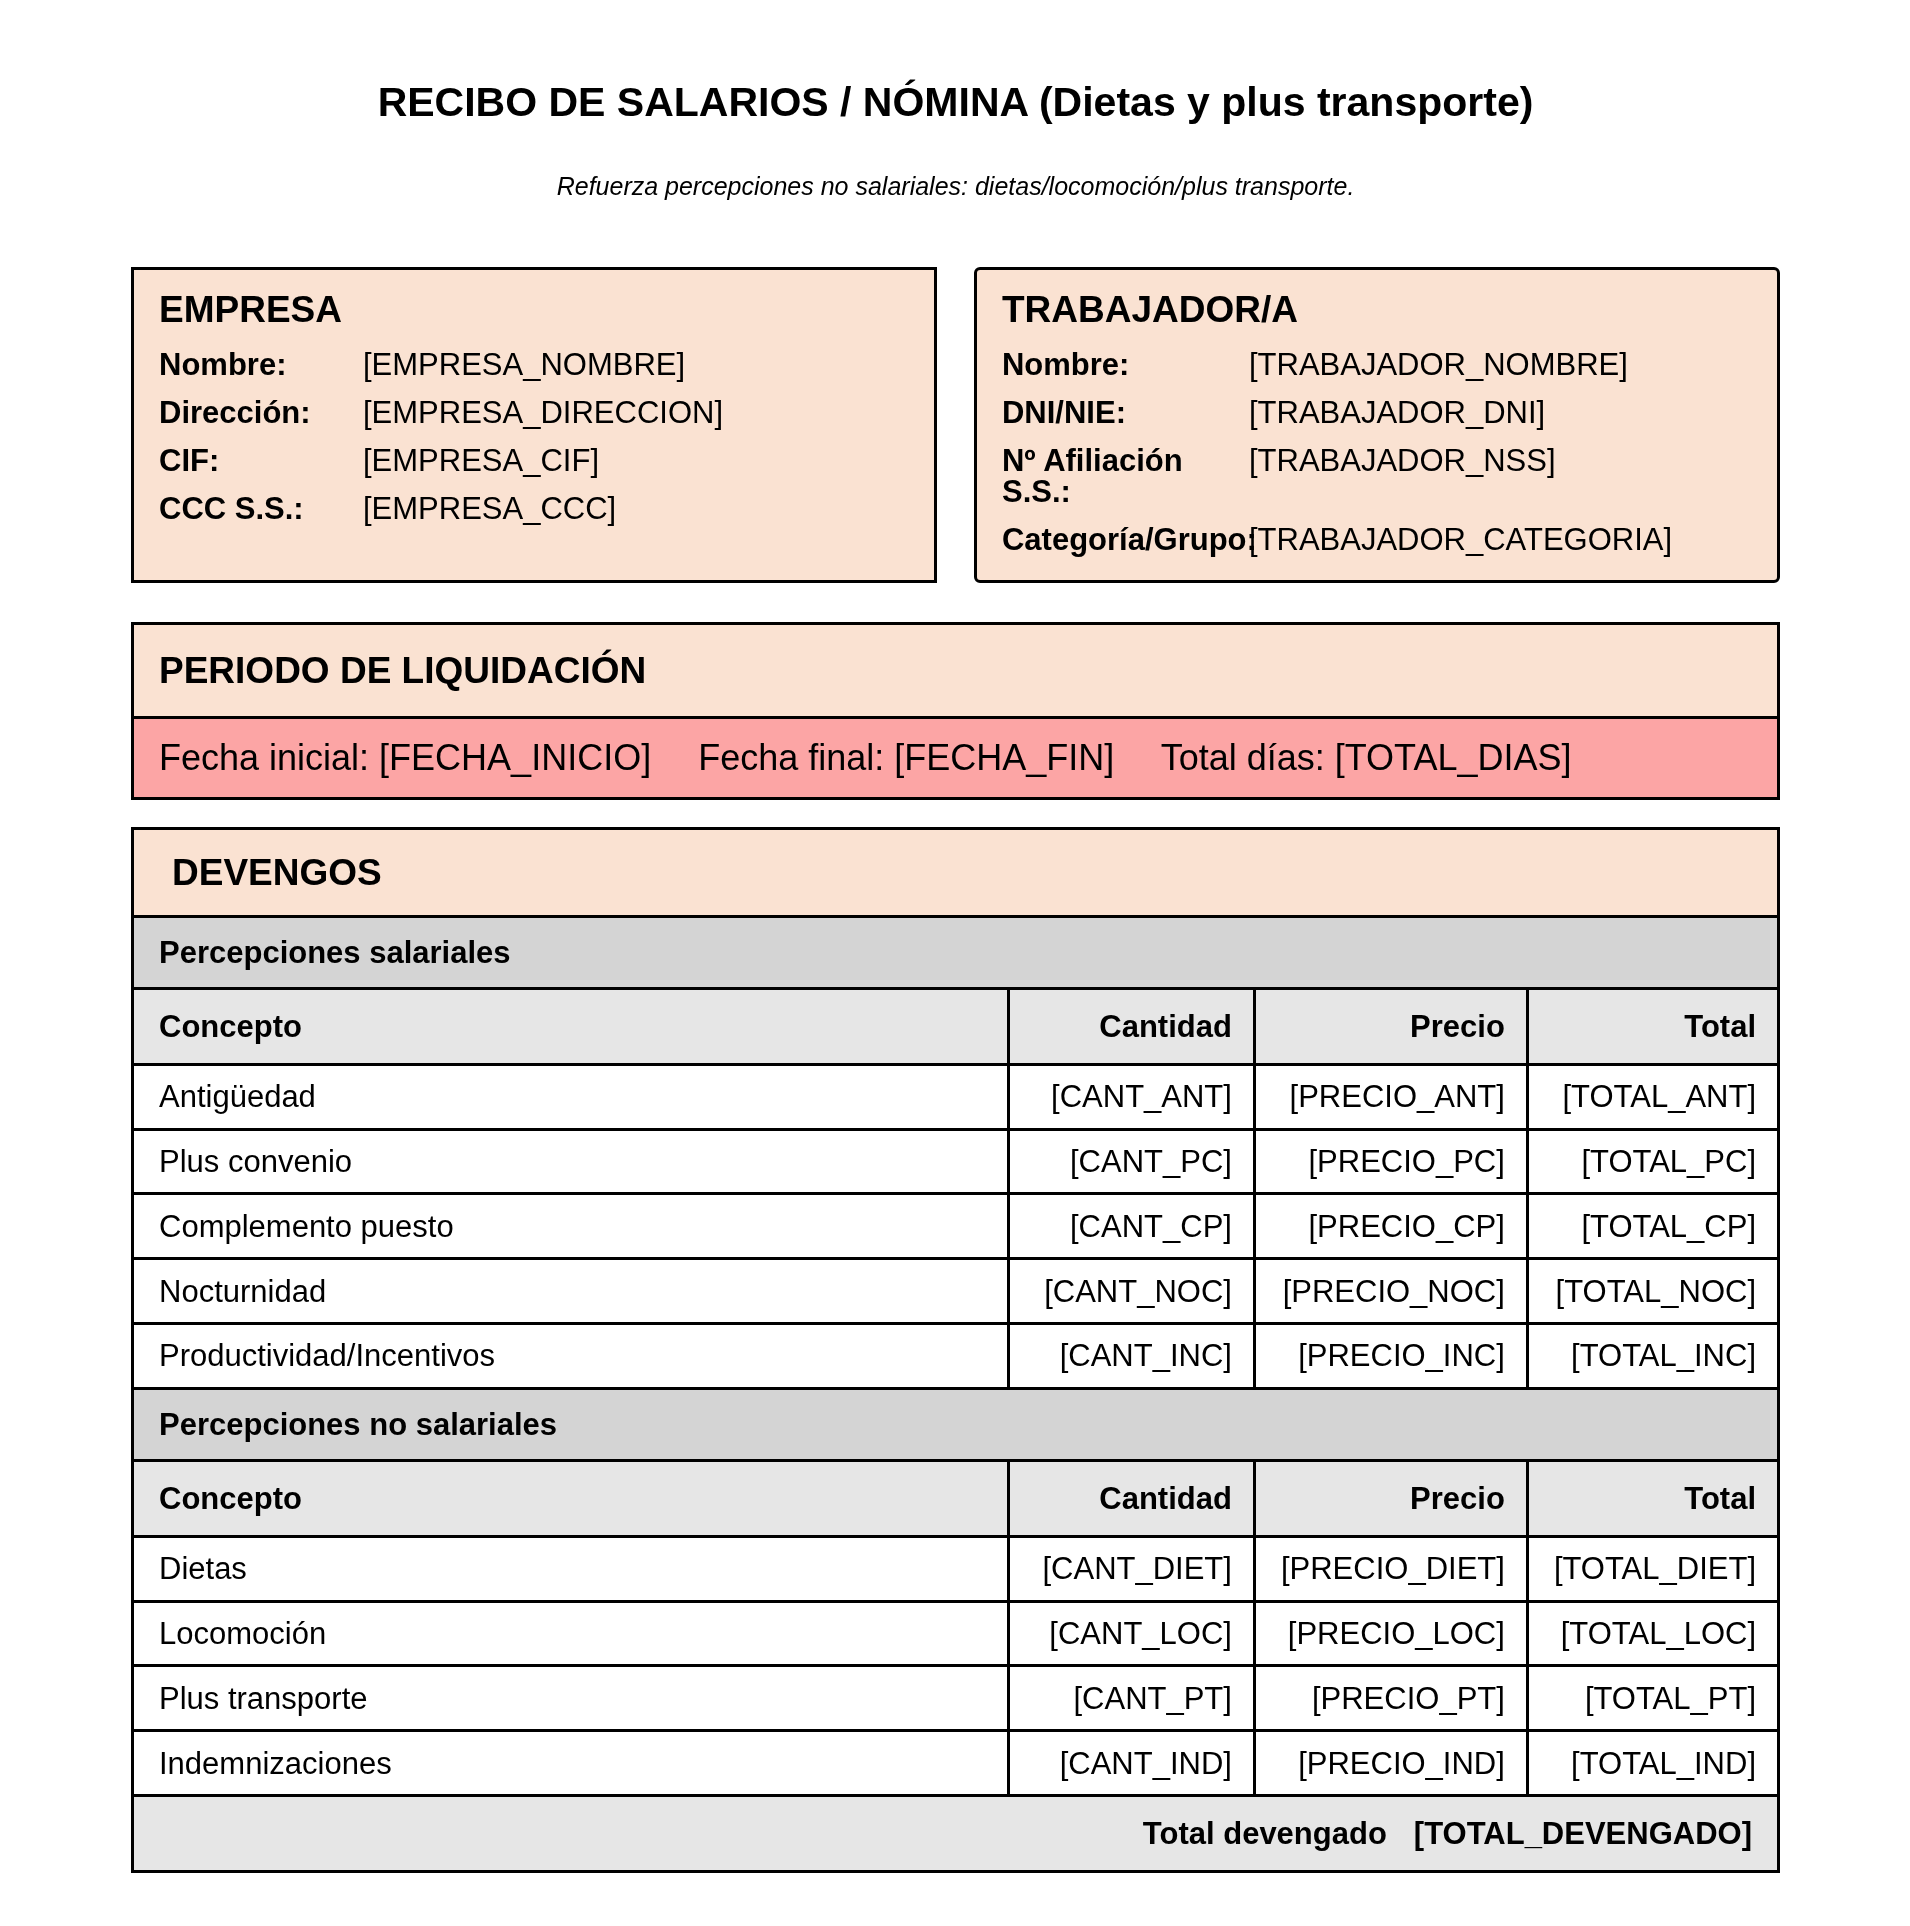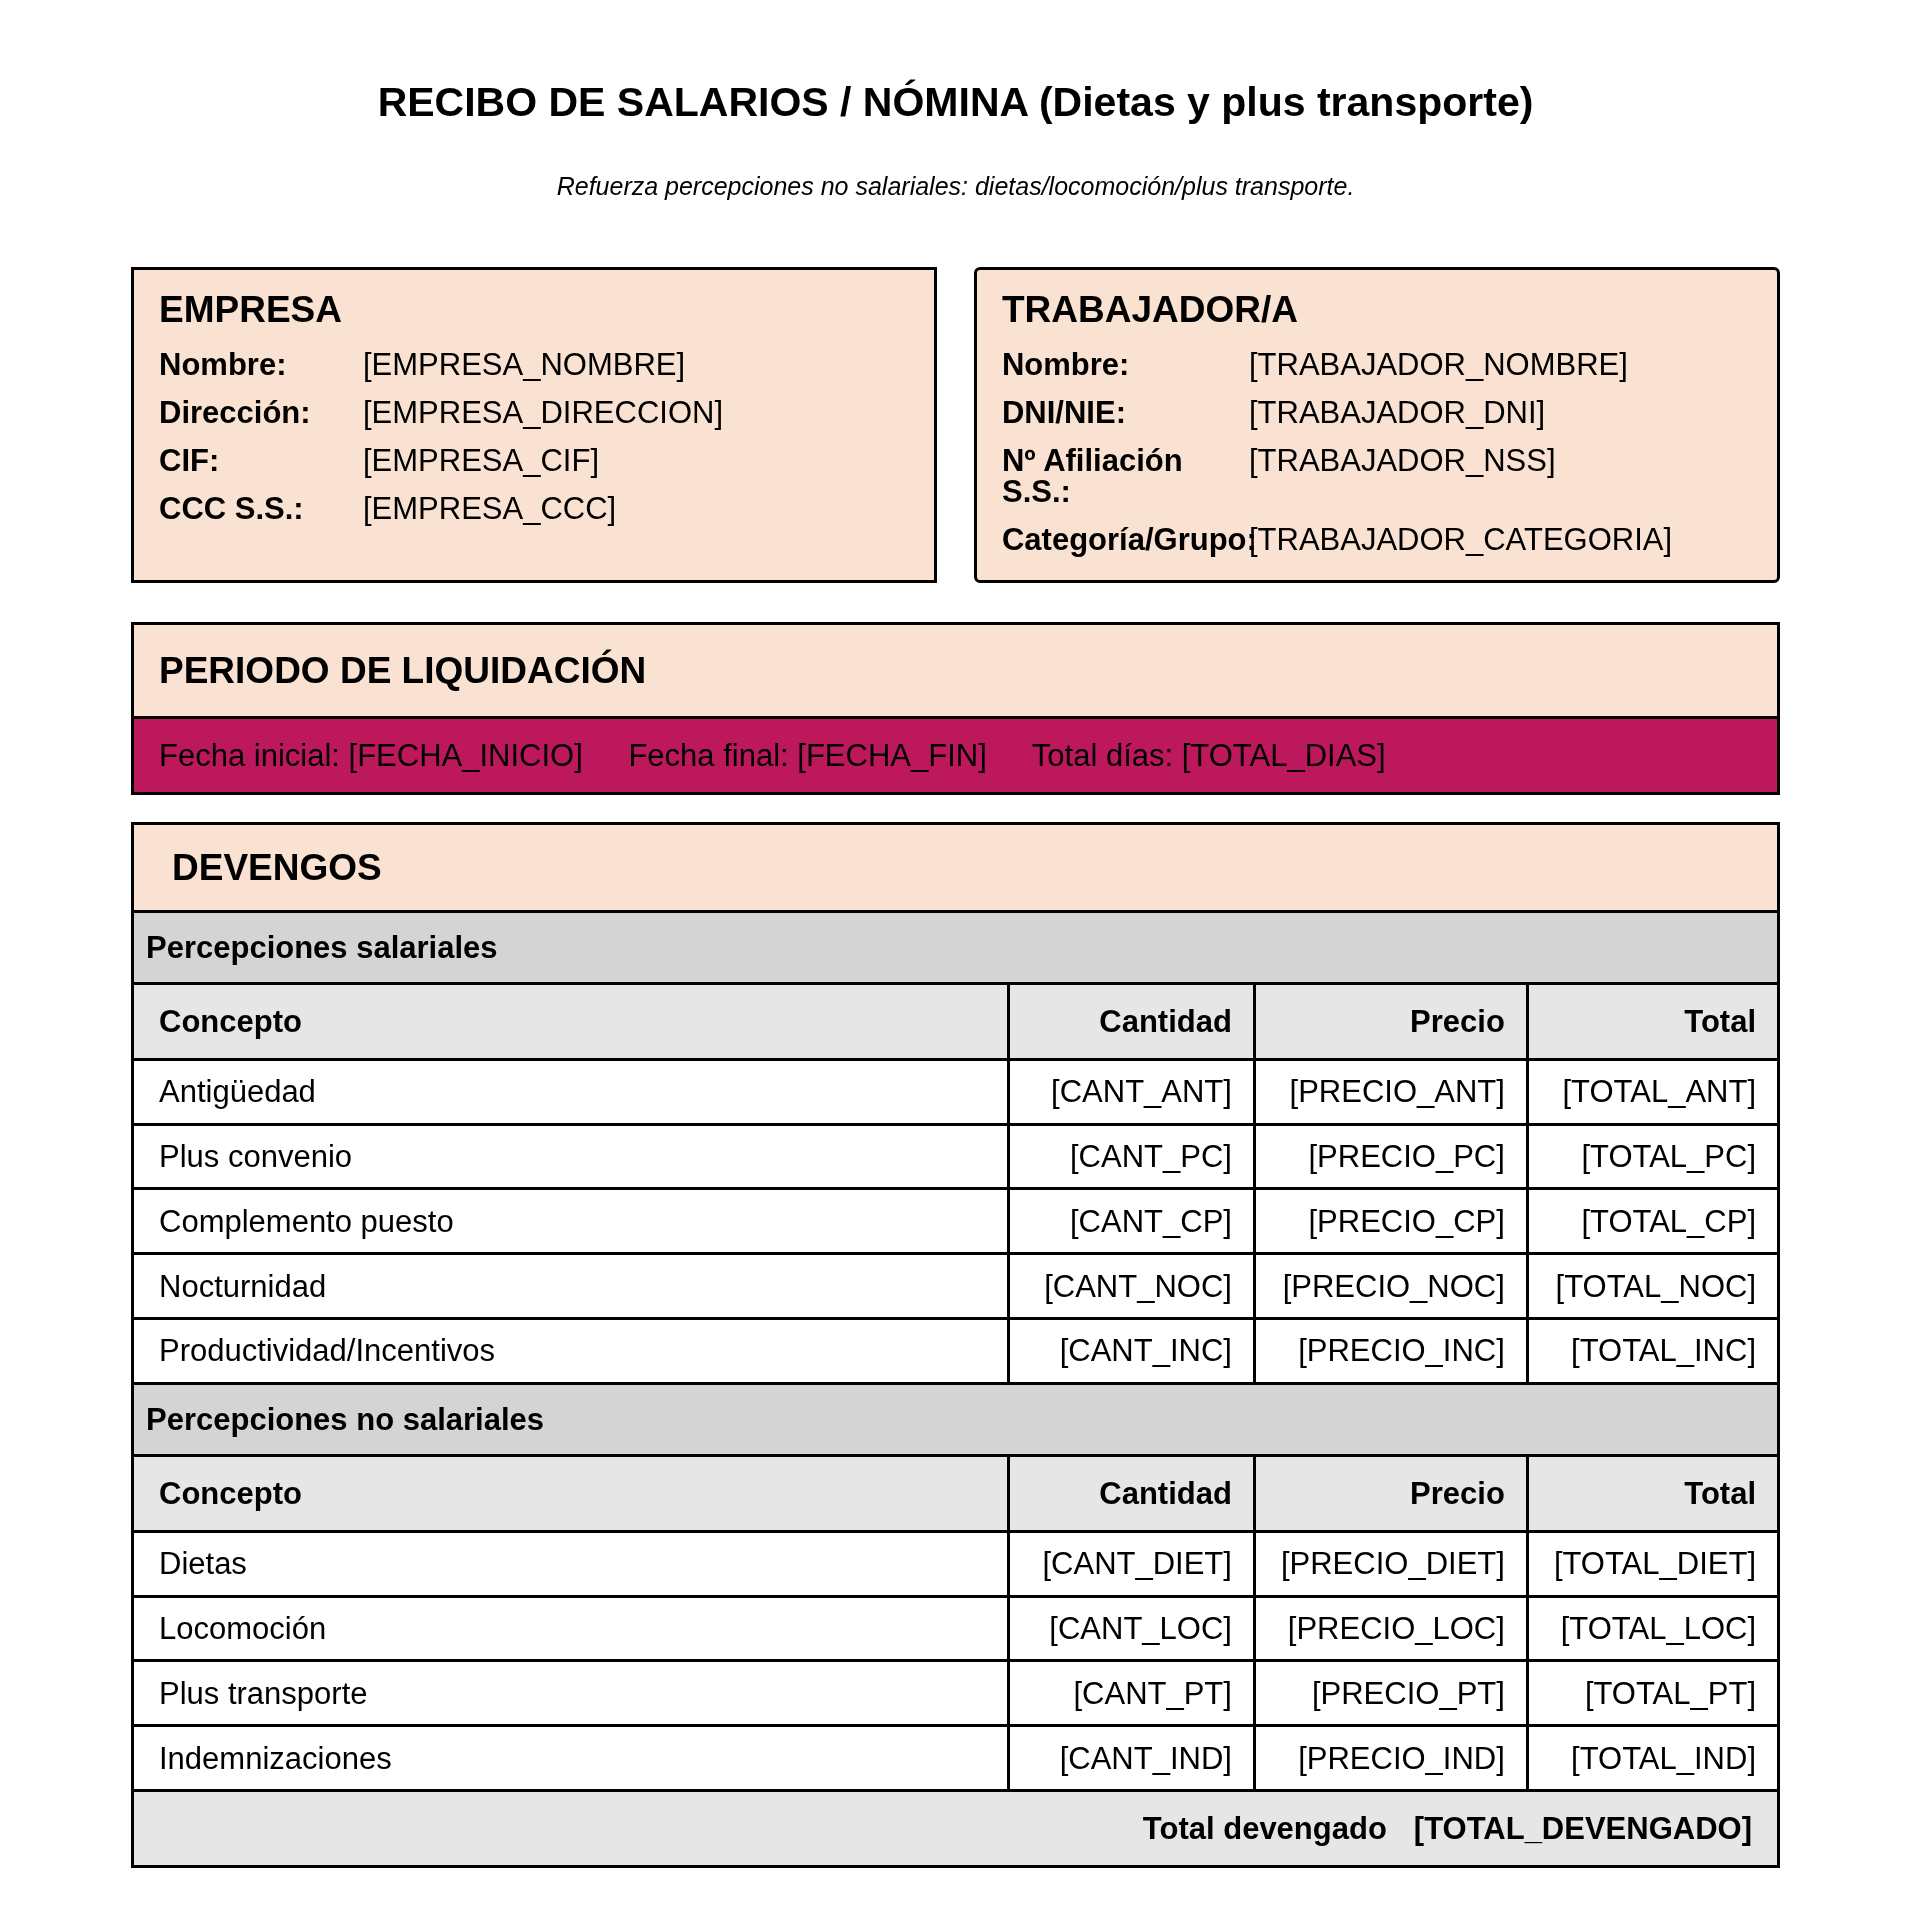--- a/index.html
+++ b/index.html
@@ -60,22 +60,22 @@
   
   .section{border:var(--bw) solid var(--ink);margin-top:39px;}
   .section-heading{
     background:var(--peach);
     border-bottom:var(--bw) solid var(--ink);
     font-size:37px;font-weight:bold;line-height:1.0;
     padding:27px 25px;
     margin:0;
   }
   .periodo-line{
-    background:#be185d;
-    font-size:31px;line-height:1.0;
+    background:#fca5a5;
+    font-size:36px;line-height:1.0;
     padding:21px 25px;
   }
   .periodo-seg{margin-right:37px;}
   .periodo-seg:last-child{margin-right:0;}
 
   
   table.doc-table{
     width:100%;
     border-collapse:collapse;
     border:var(--bw) solid var(--ink);
@@ -89,21 +89,21 @@
     vertical-align:middle;
   }
   tr.row-title td{
     background:var(--peach);
     font-size:37px;font-weight:bold;
     padding:24px 38px;
   }
   tr.row-sub td{
     background:var(--gray-mid);
     font-weight:bold;
-    padding:19px 12px;
+    padding:19px 25px;
   }
   tr.row-cols td{
     background:var(--gray-light);
     font-weight:bold;
     padding:21px 25px;
   }
   tr.row-data td.num{text-align:right;padding-right:21px;}
   tr.row-cols td.num{text-align:right;padding-right:21px;}
   tr.row-total td{
     background:var(--gray-light);

